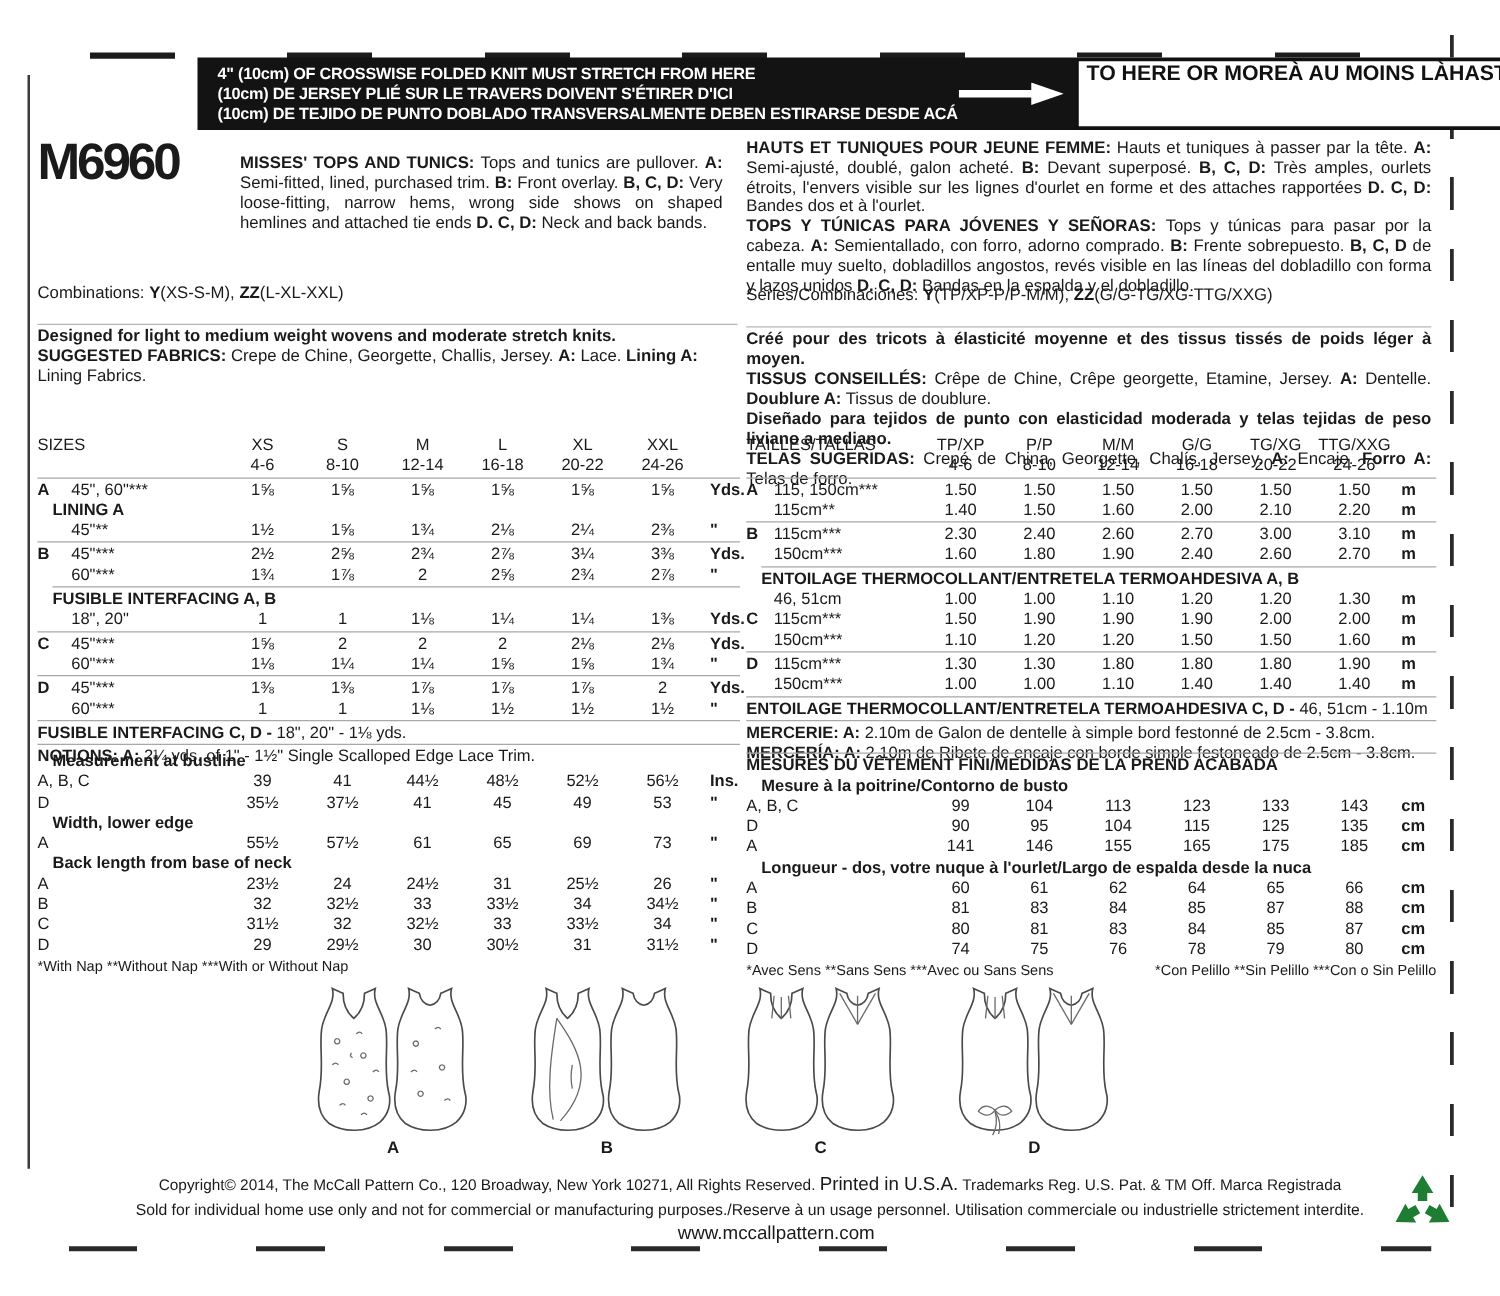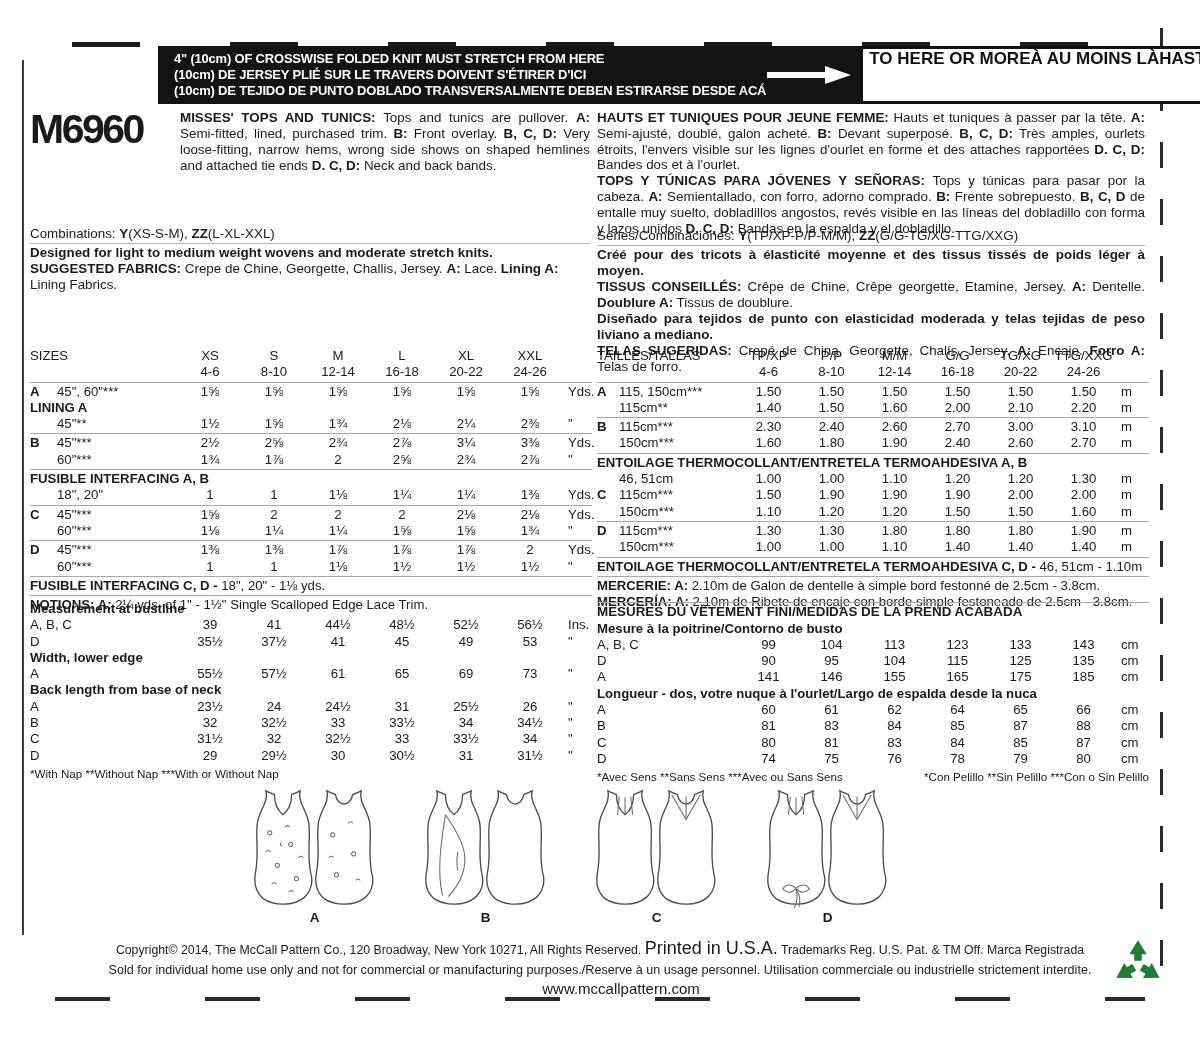--- a/index.html
+++ b/index.html
@@ -1,19 +1,19 @@
 <!DOCTYPE html>
 <html><head>
 <meta charset="utf-8">
 <style>
   html,body{margin:0;padding:0;background:#e9e9e9;}
   #page{position:relative;width:1200px;height:1037px;background:#ffffff;
         font-family:"Liberation Sans",sans-serif;color:#1a1a1a;overflow:hidden;}
   .b{font-weight:bold;}
-  .big{font-size:18px;}
+  .big{font-size:15px;}
 
   
   #top-dashes{position:absolute;left:72px;top:42px;width:1092px;height:5px;
     background:repeating-linear-gradient(90deg,#1c1c1c 0 68px,transparent 68px 158px);z-index:1;}
   #bottom-dashes{position:absolute;left:55px;top:997px;width:1090px;height:4px;
     background:repeating-linear-gradient(90deg,#2a2a2a 0 55px,transparent 55px 150px);}
   #left-line{position:absolute;left:22px;top:60px;width:2px;height:875px;background:#3a3a3a;}
   #right-dashes{position:absolute;left:1160px;top:28px;width:3px;height:945px;
     background:repeating-linear-gradient(180deg,#2a2a2a 0 26px,transparent 26px 57px);}
 
@@ -23,43 +23,43 @@
   .banner-lines{font-weight:bold;font-size:13px;line-height:16px;letter-spacing:-0.2px;white-space:nowrap;flex:1;}
   .banner-arrow{flex:0 0 86px;display:flex;align-items:center;justify-content:center;}
   .banner-whitebox{flex:0 0 172px;border:3px solid #111;background:#fff;color:#111;
     font-weight:bold;font-size:17px;line-height:16px;text-align:center;
     display:flex;flex-direction:row;justify-content:center;position:relative;padding:2px 22px 2px 6px;white-space:nowrap;}
   .small-arrow{position:absolute;right:3px;top:50%;transform:translateY(-50%);}
 
   
   #desc-left{position:absolute;left:30px;top:110px;width:560px;display:flex;gap:22px;}
   .pattern-number{font-weight:bold;font-size:41px;letter-spacing:-2.5px;line-height:38px;flex:0 0 128px;}
-  .desc-par{font-size:13.4px;line-height:16px;text-align:justify;flex:1;margin:0;}
+  .desc-par{font-size:13.4px;line-height:16px;text-align:justify;flex:1;margin:12px;}
   #desc-right{position:absolute;left:597px;top:110px;width:548px;font-size:13.4px;line-height:15.8px;text-align:justify;}
   #desc-right p{margin:0;}
 
   
   .combo{font-size:13.4px;line-height:16px;}
   #combos-left{position:absolute;left:30px;top:226px;width:560px;}
   #combos-right{position:absolute;left:597px;top:228px;width:548px;text-align:justify;}
-  .rule-below{border-bottom:1px solid #b5b5b5;padding-bottom:1px;margin-bottom:1px;}
+  .rule-below{border-bottom:1px solid #b5b5b5;padding-bottom:17px;margin-bottom:1px;}
 
   
   .tbl{font-size:13.2px;line-height:16.3px;}
   .tbl-left{--labw:148px;--colw:64px;--letw:27px;}
   .tbl-right{--labw:140px;--colw:63px;--letw:22px;}
   .trow{margin:0;}
   .trow.grid{display:grid;grid-template-columns:var(--labw) repeat(6,var(--colw)) 1fr;align-items:baseline;}
-  .trow.section{font-weight:bold;}
+  .trow.section{font-weight:bold;margin-left:12px;}
   .rule{border-top:1px solid #a8a8a8;padding-top:1px;margin-top:1px;}
   .lab0{white-space:nowrap;}
   .letter{display:inline-block;width:var(--letw);font-weight:bold;}
   .ind{padding-left:var(--letw);}
   .val{text-align:center;white-space:nowrap;}
-  .unit{padding-left:6px;white-space:nowrap;}
+  .unit{padding-left:6px;white-space:nowrap;font-weight:bold;}
   #yardage-left{position:absolute;left:30px;top:348px;width:562px;}
   #yardage-right{position:absolute;left:597px;top:348px;width:552px;}
   #finished-left{position:absolute;left:30px;top:601px;width:562px;}
   #finished-right{position:absolute;left:597px;top:601px;width:552px;}
   .tbl-title{font-weight:bold;font-size:13.4px;line-height:16.5px;}
   .note-line{font-size:13.2px;line-height:16.3px;white-space:nowrap;}
   .footnote{font-size:11.6px;line-height:14px;margin-top:3px;}
   .footnote2{display:flex;justify-content:space-between;font-size:11.6px;line-height:14px;margin-top:3px;}
 
   

